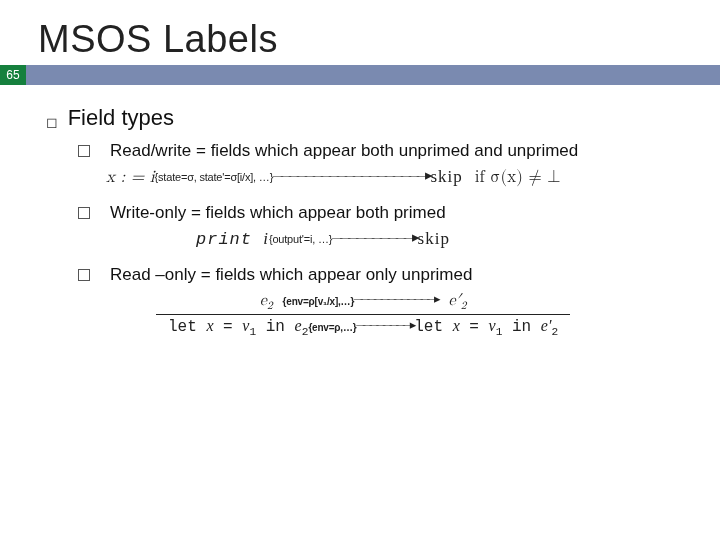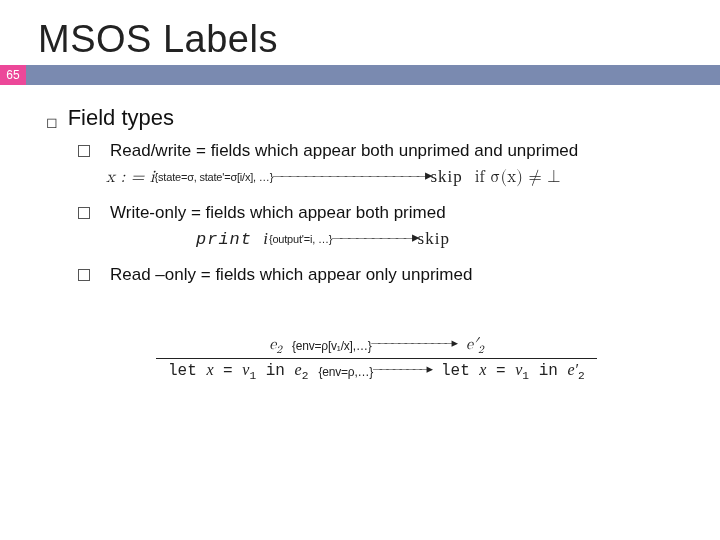--- a/index.html
+++ b/index.html
@@ -1,42 +1,42 @@
 <!DOCTYPE html>
 <html><head>
 <meta charset="utf-8">
 <style>
   * { box-sizing: border-box; margin: 0; padding: 0; }
   html, body { width: 720px; height: 540px; font-family: Arial, Helvetica, sans-serif; background: #fff; color: #000; }
   .slide { width: 720px; height: 480px; position: relative; overflow: hidden; }
   .title-region { padding: 18px 0 4px 38px; }
   .title { font-size: 38px; font-weight: 400; color: #222; letter-spacing: 0.5px; }
   .divider-bar { display: flex; height: 20px; width: 100%; }
-  .page-box { width: 26px; height: 20px; background: #ec4899; color: #fff; font-size: 12px; display: flex; align-items: center; justify-content: center; }
+  .page-box { width: 26px; height: 20px; background: #15803d; color: #fff; font-size: 12px; display: flex; align-items: center; justify-content: center; }
   .bar-fill { flex: 1; background: #7a8ab0; height: 20px; }
   .body { padding: 20px 36px 0 46px; }
   .b1 { display: flex; align-items: baseline; gap: 10px; margin-bottom: 10px; }
   .b1-mark { font-size: 14px; color: #333; line-height: 1; position: relative; top: 2px; }
   .b1-text { font-size: 22px; color: #111; }
   .b2 { display: flex; align-items: baseline; gap: 20px; margin: 6px 0 4px 32px; }
   .b2-mark { width: 12px; height: 12px; border: 1.5px solid #555; display: inline-block; position: relative; top: 1px; flex-shrink: 0; }
   .b2-text { font-size: 17px; color: #111; }
   .formula { margin: 6px 0 16px 60px; font-family: "Cambria Math", "Latin Modern Math", Georgia, serif; color: #222; }
   .formula-row { display: flex; align-items: center; gap: 0; font-size: 17px; white-space: nowrap; }
   .formula-row .lhs { font-style: italic; }
   .arrow-block { display: inline-flex; flex-direction: row; align-items: center; line-height: 1; }
   .arrow-label { font-size: 11px; font-style: normal; font-family: Arial, sans-serif; letter-spacing: -0.2px; }
   .arrow-line { font-size: 15px; letter-spacing: -2px; margin-top: -4px; }
   .rhs { font-family: Liberation Serif, serif; font-size: 17px; letter-spacing: 1px; }
   .cond { font-size: 17px; font-style: normal; margin-left: 12px; }
-  .rule { display: inline-flex; flex-direction: column; align-items: center; margin-top: 44px; }
+  .rule { display: inline-flex; flex-direction: column; align-items: center; }
   .rule-top { display: flex; align-items: center; gap: 10px; font-size: 16px; padding: 0 12px 2px 12px; }
   .rule-line { border-top: 1px solid #222; width: 100%; }
-  .rule-bot { display: flex; align-items: center; gap: 10px; font-size: 16px; padding: 2px 12px 0 12px; }
-  .small-arrow-block .arrow-label { font-size: 12px; }
+  .rule-bot { display: flex; align-items: center; font-size: 16px; padding: 2px 12px 0 12px; }
+  .small-arrow-block .arrow-label { font-size: 10px; font-weight: bold; }
   .small-arrow-block .arrow-line { font-size: 13px; }
   .sub { font-size: 0.7em; vertical-align: sub; }
   .it { font-style: italic; }
 </style>
 </head>
 <body>
 
 <div class="slide">
 
   <div class="title-region">

